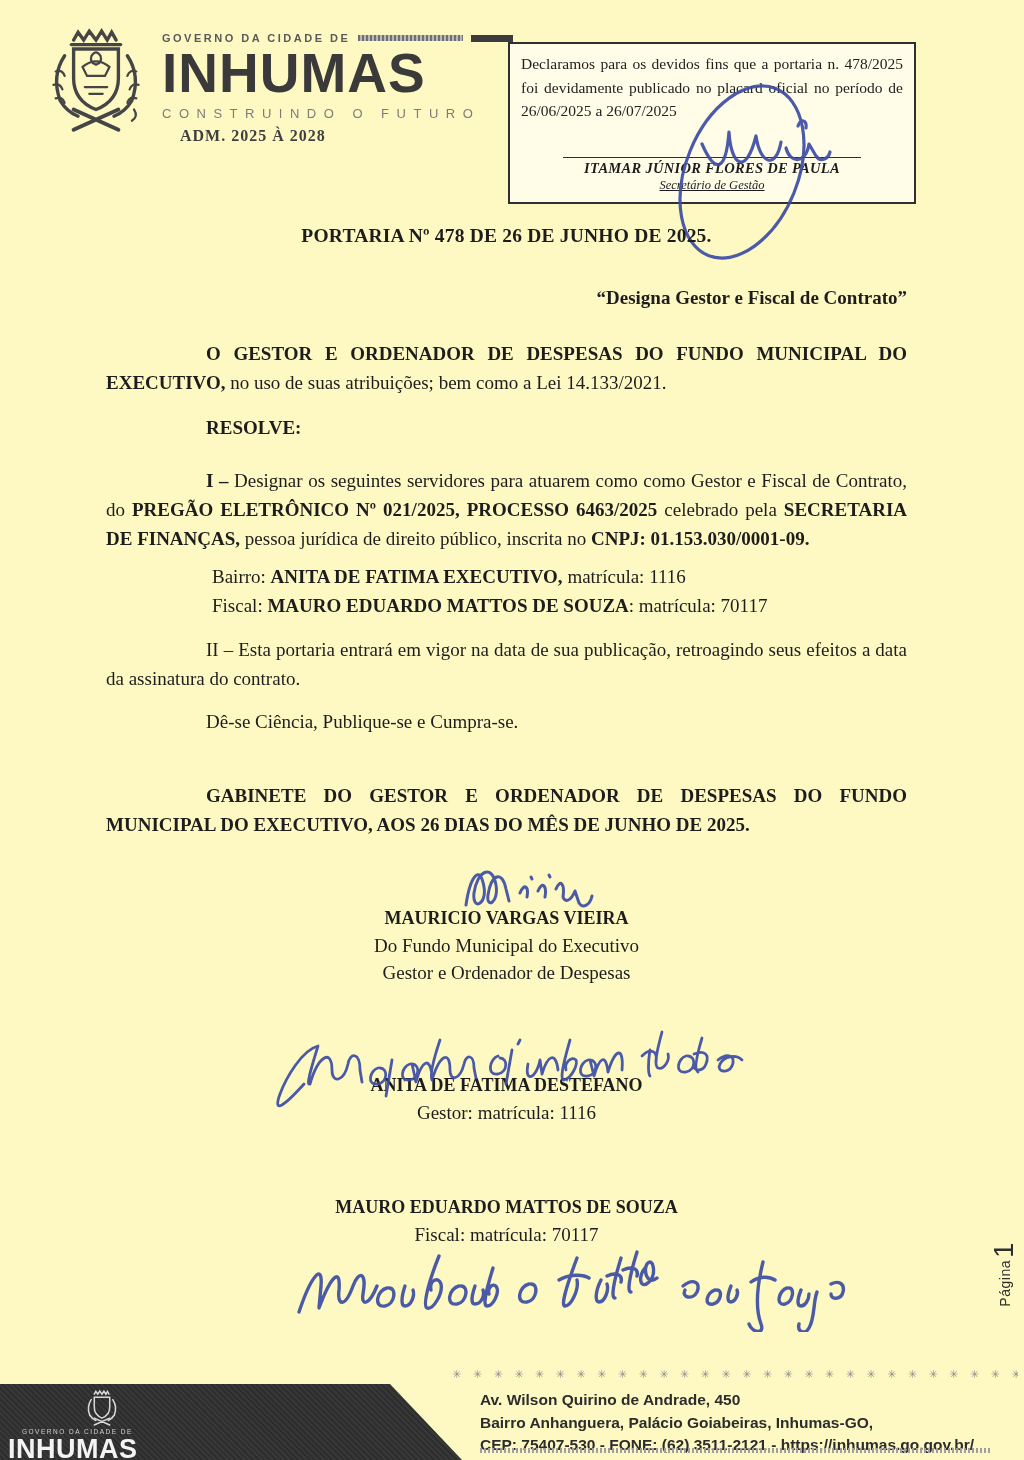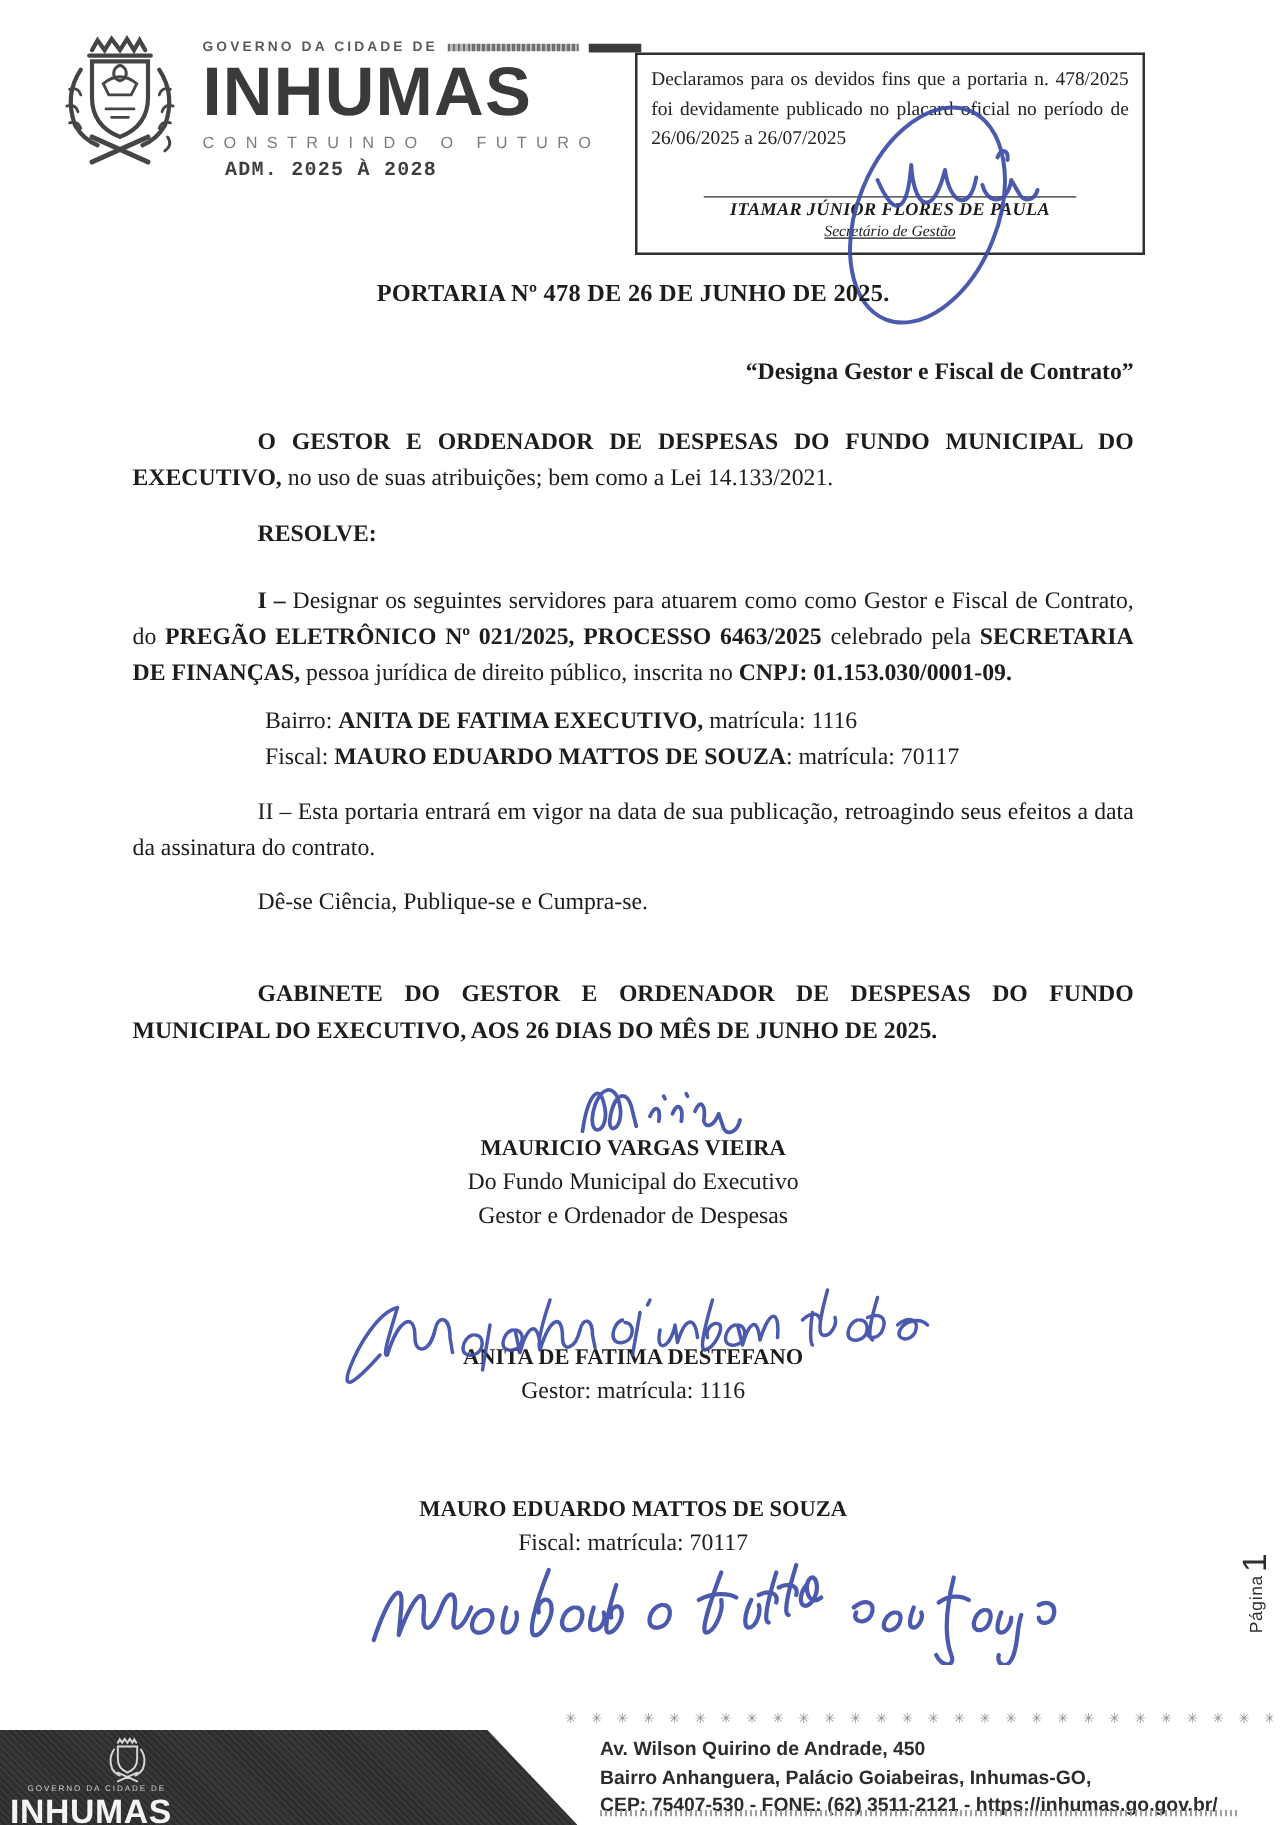--- a/index.html
+++ b/index.html
@@ -1,29 +1,29 @@
 <!DOCTYPE html>
 <html><head>
 <meta charset="utf-8">
 <style>
   html,body{margin:0;padding:0;}
   body{width:1024px;height:1460px;background:#e8e8e8;font-family:"Liberation Serif",serif;}
-  .page{position:relative;width:1024px;height:1460px;background:#ffffff;overflow:hidden;color:#1d1d1d;}
+  .page{position:relative;width:1024px;height:1460px;background:#fef9c3;overflow:hidden;color:#1d1d1d;}
 
   
   .header-logo{position:absolute;left:40px;top:22px;display:flex;gap:10px;}
   .crest{color:#454545;}
   .logo-text{padding-top:10px;}
   .logo-capline{display:flex;align-items:center;gap:8px;}
   .logo-caption{font-family:"Liberation Sans",sans-serif;font-size:11px;letter-spacing:2.5px;color:#5a5a5a;font-weight:bold;white-space:nowrap;}
   .logo-bar{width:105px;height:6px;background:repeating-linear-gradient(90deg,#6f6f6f 0 2px,#b9b9b9 2px 4px);}
   .logo-bar-solid{width:42px;height:7px;background:#3c3c3c;}
   .logo-name{font-family:"Liberation Sans",sans-serif;font-weight:800;font-size:55px;line-height:55px;letter-spacing:1px;color:#3a3a3a;margin-top:2px;}
   .logo-tagline{font-family:"Liberation Sans",sans-serif;font-size:13px;letter-spacing:7.5px;color:#7c7c7c;margin-top:5px;white-space:nowrap;}
-  .logo-adm{font-family:Liberation Mono, monospace;font-size:16px;font-weight:bold;color:#3f3f3f;margin:6px 0 0 18px;letter-spacing:1px;}
+  .logo-adm{font-family:Liberation Serif, serif;font-size:16px;font-weight:bold;color:#3f3f3f;margin:6px 0 0 18px;letter-spacing:1px;}
 
   
   .stamp{position:absolute;left:508px;top:42px;width:408px;height:162px;border:2px solid #2f2f2f;box-sizing:border-box;padding:8px 11px 0 11px;background:rgba(255,255,255,.6);}
   .stamp-text{font-size:15.5px;line-height:23.5px;text-align:justify;color:#222;}
   .stamp-rule{margin:34px auto 0 auto;width:78%;border-top:1.6px solid #2f2f2f;}
   .stamp-signer{font-size:14.5px;font-weight:bold;font-style:italic;text-align:center;margin-top:2px;letter-spacing:.3px;}
   .stamp-role{font-size:12.5px;font-style:italic;text-align:center;margin-top:1px;text-decoration:underline;}
   .stamp-sig{position:absolute;left:120px;top:28px;pointer-events:none;}
 
   

